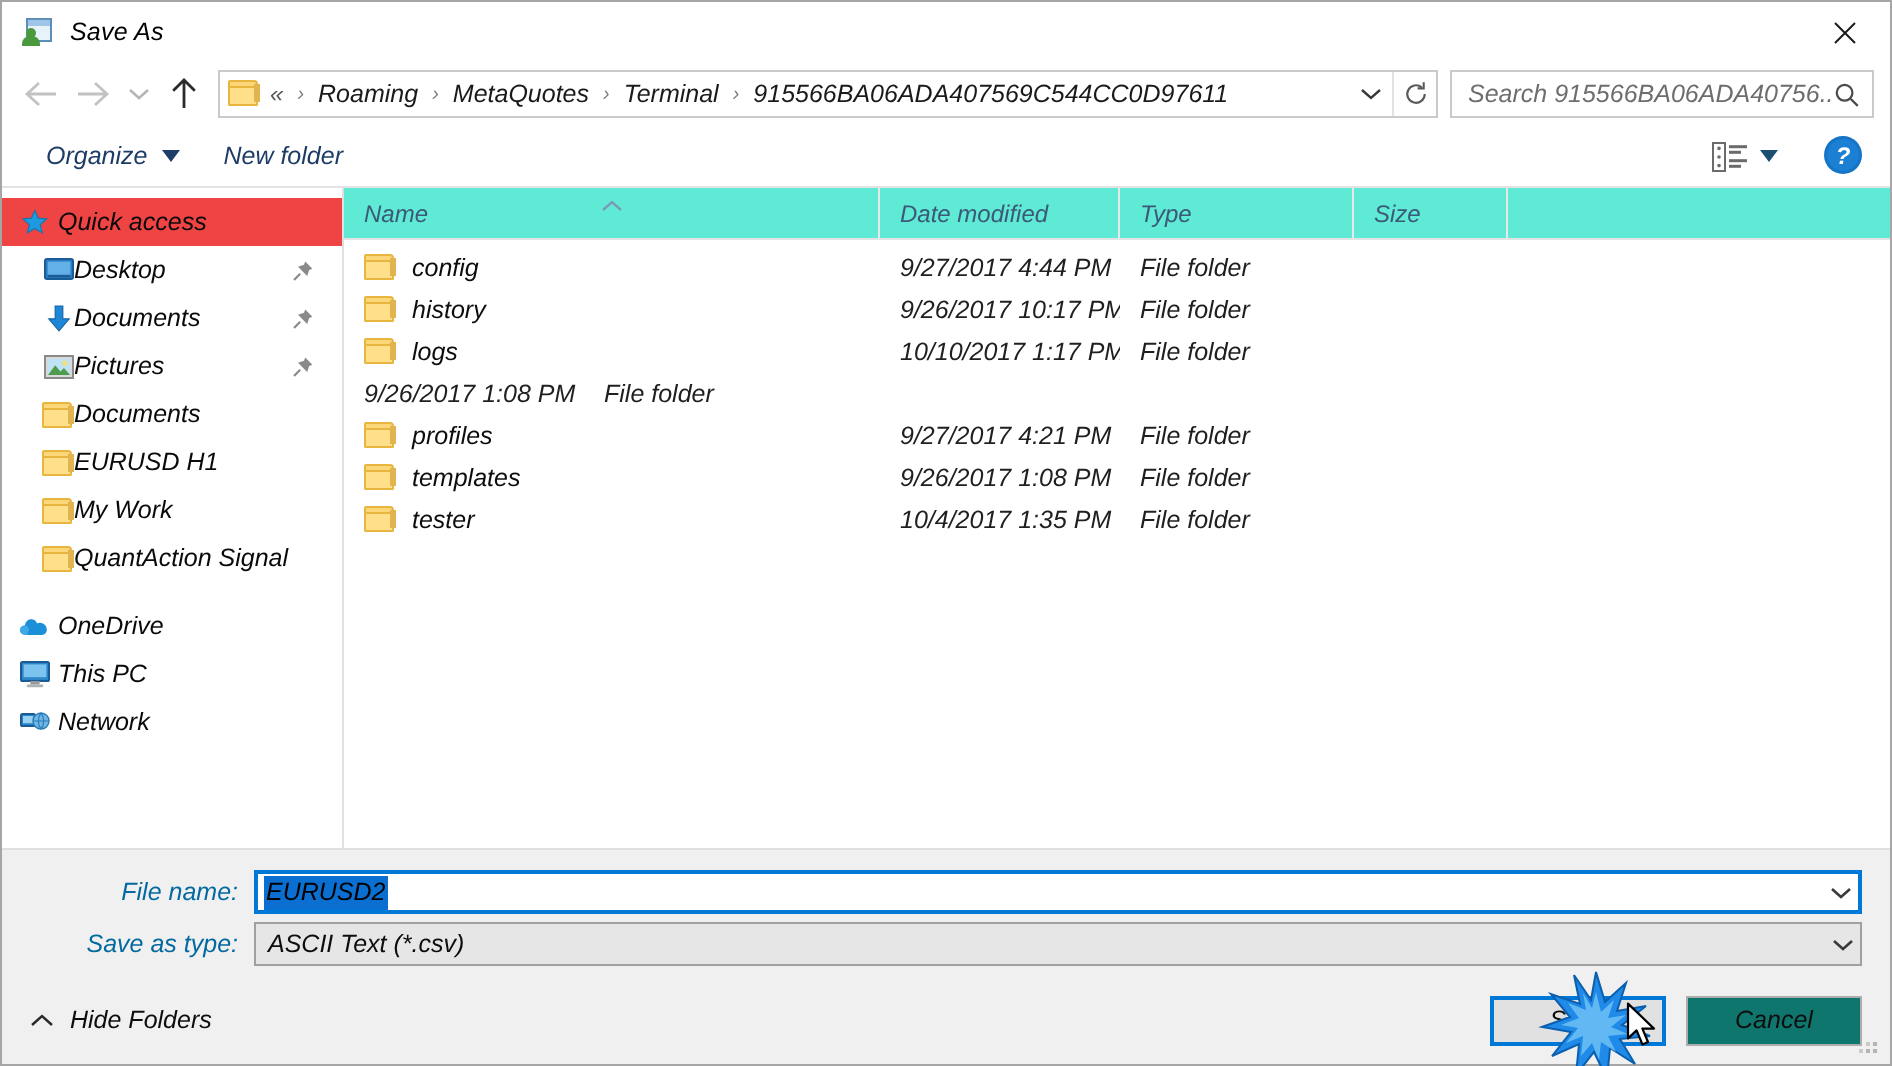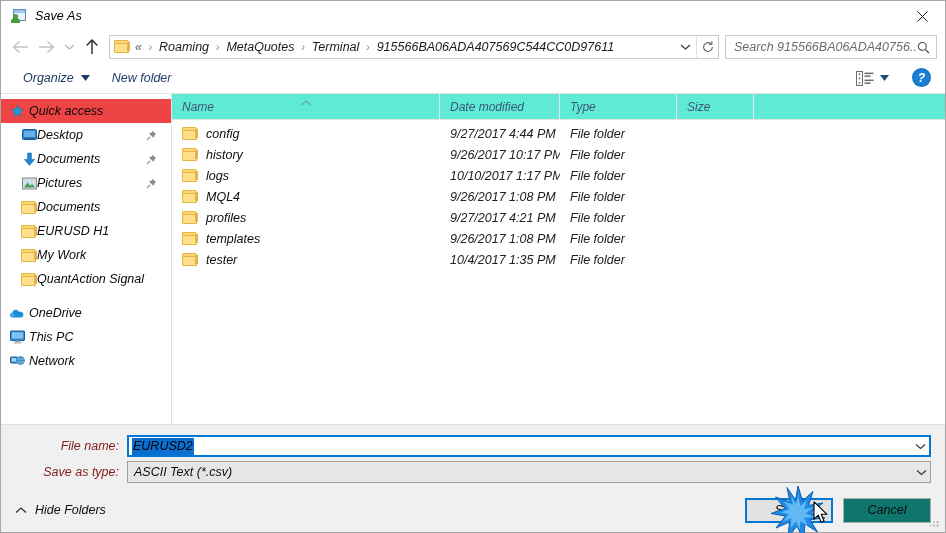--- a/index.html
+++ b/index.html
@@ -214,21 +214,21 @@
     flex: 0 0 64px; background: #f0f0f0;
     border-top: 1px solid #dfdfdf;
     padding: 10px 14px 0 0;
     position: relative;
   }
   .formrow {
     display: flex; align-items: center; height: 22px; margin-bottom: 4px;
   }
   .formlabel {
     flex: 0 0 126px; text-align: right; padding-right: 8px;
-    font-size: 12.5px; color: #7f1d1d;
+    font-size: 12.5px; color: #0369a1;
   }
   .field {
     flex: 1 1 auto; height: 22px; display: flex; align-items: center;
     background: #ffffff; border: 1px solid #7a7a7a;
     padding-left: 4px; font-size: 12.5px; color: #0d0d0d;
   }
   .field.focused { border: 2px solid #0078d7; padding-left: 3px; }
   .field .sel {
     background: #0b6fd1; color: #000000; padding: 1px 1px 2px 1px;
   }
@@ -592,28 +592,20 @@
                 <span class="front"></span>
                 <span class="tab"></span>
               </span>
             <span>logs</span>
           </div>
           <div class="cell cell-date">10/10/2017 1:17 PM</div>
           <div class="cell cell-type">File folder</div>
           <div class="cell cell-size"></div>
         </div>
         <div class="row">
-          <div class="cell cell-name">
-            <span class="folder">
-                <span class="back"></span>
-                <span class="front"></span>
-                <span class="tab"></span>
-              </span>
-            <span>MQL4</span>
-          </div>
           <div class="cell cell-date">9/26/2017 1:08 PM</div>
           <div class="cell cell-type">File folder</div>
           <div class="cell cell-size"></div>
         </div>
         <div class="row">
           <div class="cell cell-name">
             <span class="folder">
                 <span class="back"></span>
                 <span class="front"></span>
                 <span class="tab"></span>

